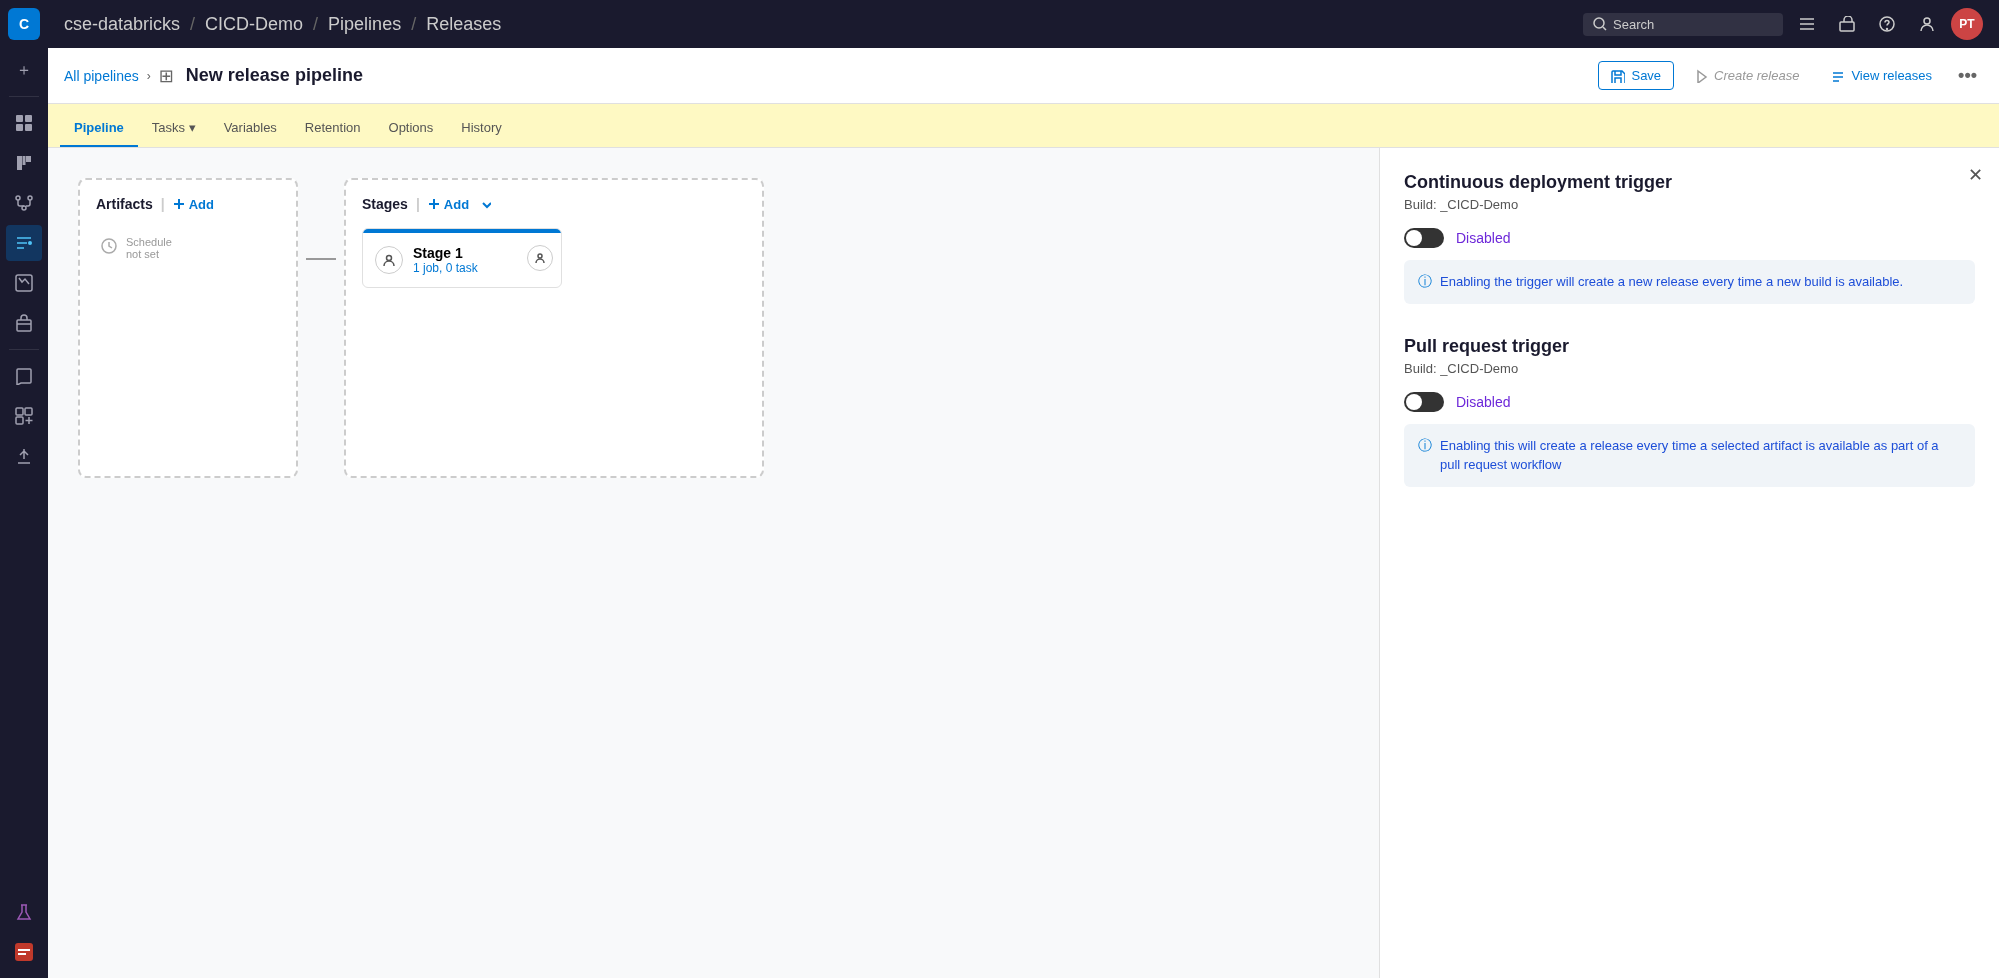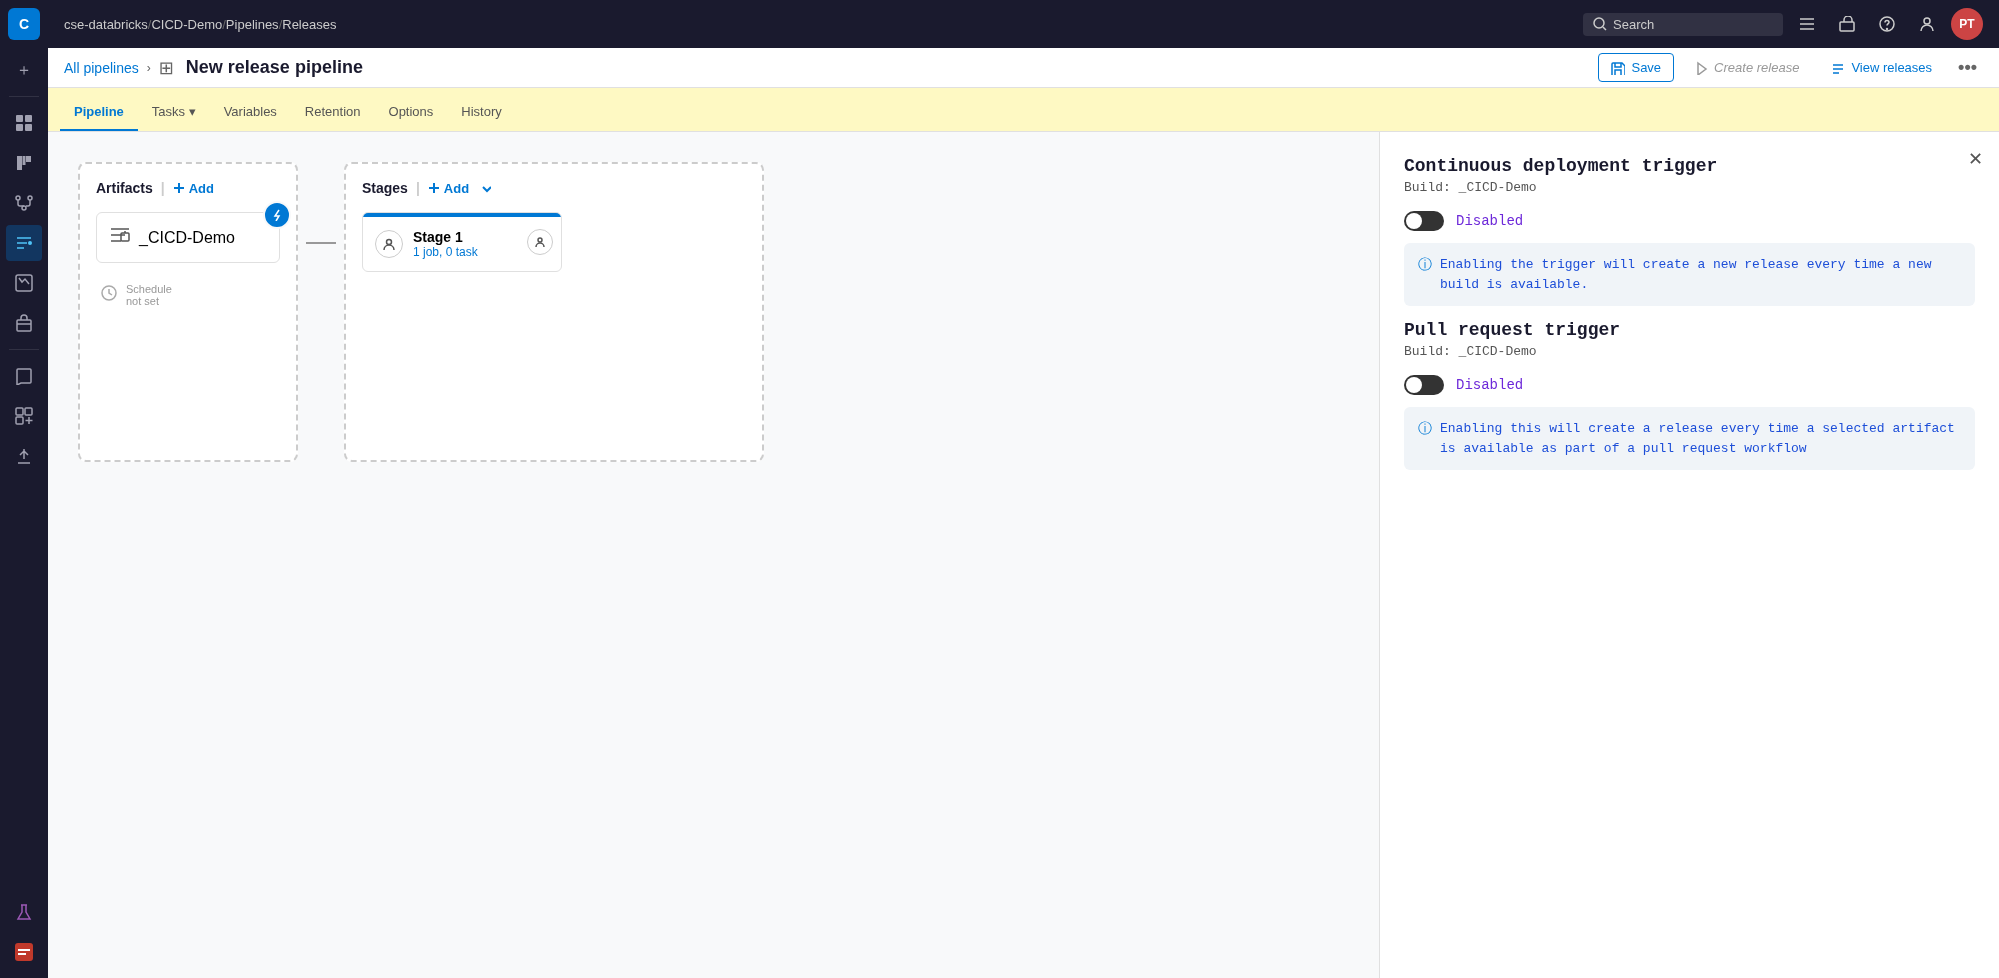--- a/index.html
+++ b/index.html
@@ -48,22 +48,22 @@
     .topnav {
       height: 48px;
       background: #1a1a2e;
       display: flex;
       align-items: center;
       padding: 0 16px;
       gap: 8px;
       flex-shrink: 0;
     }
     .breadcrumb {
-      display: flex; align-items: center; gap: 0;
-      color: #ccc; font-size: 13px;
+      display: flex; align-items: center; gap: 10px;
+      color: #ccc; font-size: 18px;
     }
     .breadcrumb span { color: #ccc; }
     .breadcrumb .sep { color: #666; }
     .topnav-spacer { flex: 1; }
     .search-box {
       display: flex; align-items: center;
       background: rgba(255,255,255,0.1);
       border-radius: 4px;
       padding: 4px 10px;
       gap: 6px;
@@ -79,21 +79,21 @@
     .topnav-avatar {
       width: 32px; height: 32px;
       background: #cc4444;
       border-radius: 50%;
       display: flex; align-items: center; justify-content: center;
       color: white; font-size: 12px; font-weight: bold;
     }
 
     
     .content-header {
-      height: 40px;
+      height: 56px;
       border-bottom: 1px solid #e0e0e0;
       display: flex;
       align-items: center;
       padding: 0 16px;
       background: #fff;
       flex-shrink: 0;
     }
     .breadcrumb-nav {
       display: flex; align-items: center; gap: 8px;
       font-size: 14px;
@@ -274,21 +274,21 @@
       padding: 24px;
       overflow-y: auto;
       flex-shrink: 0;
       position: relative;
     }
     .panel-close {
       position: absolute; top: 16px; right: 16px;
       background: none; border: none; font-size: 18px;
       cursor: pointer; color: #555;
     }
-    .trigger-section { margin-bottom: 14px; font-family: Liberation Mono, monospace; }
+    .trigger-section { margin-bottom: 32px; }
     .trigger-title { font-size: 18px; font-weight: 600; color: #1a1a2e; margin-bottom: 4px; }
     .trigger-build { font-size: 13px; color: #555; margin-bottom: 16px; }
     .toggle-row {
       display: flex; align-items: center; gap: 12px; margin-bottom: 12px;
     }
     .toggle {
       width: 40px; height: 20px;
       background: #333;
       border-radius: 10px;
       position: relative;
@@ -504,35 +504,20 @@
         <div class="artifacts-box">
           <div class="box-header">
             <span>Artifacts</span>
             <span class="sep">|</span>
             <div class="add-btn">
               <svg width="12" height="12" fill="none" stroke="#0078d4" stroke-width="2">
                   <path d="M6 1v10M1 6h10"></path>
                 </svg>
               <span>Add</span>
             </div>
-          </div>
-          <div class="artifact-card">
-            <div class="trigger-badge">
-              <svg width="12" height="12" fill="none" stroke="white" stroke-width="1.5">
-                  <path d="M8 1L4 7h4l-3 5"></path>
-                </svg>
-            </div>
-            <div class="artifact-icon">
-              <svg width="22" height="20" fill="none" stroke="#555" stroke-width="1.5">
-                  <path d="M2 4h18M2 10h14M2 16h10"></path>
-                  <rect x="12" y="8" width="8" height="8" rx="1"></rect>
-                  <path d="M16 8V6"></path>
-                </svg>
-            </div>
-            <span>_CICD-Demo</span>
           </div>
           <div class="schedule-item">
             <div class="schedule-icon">
               <svg width="18" height="18" fill="none" stroke="#aaa" stroke-width="1.5">
                   <circle cx="9" cy="9" r="7"></circle>
                   <path d="M9 5v4l3 2"></path>
                 </svg>
             </div>
             <span>Schedule<br>not set</span>
           </div>

